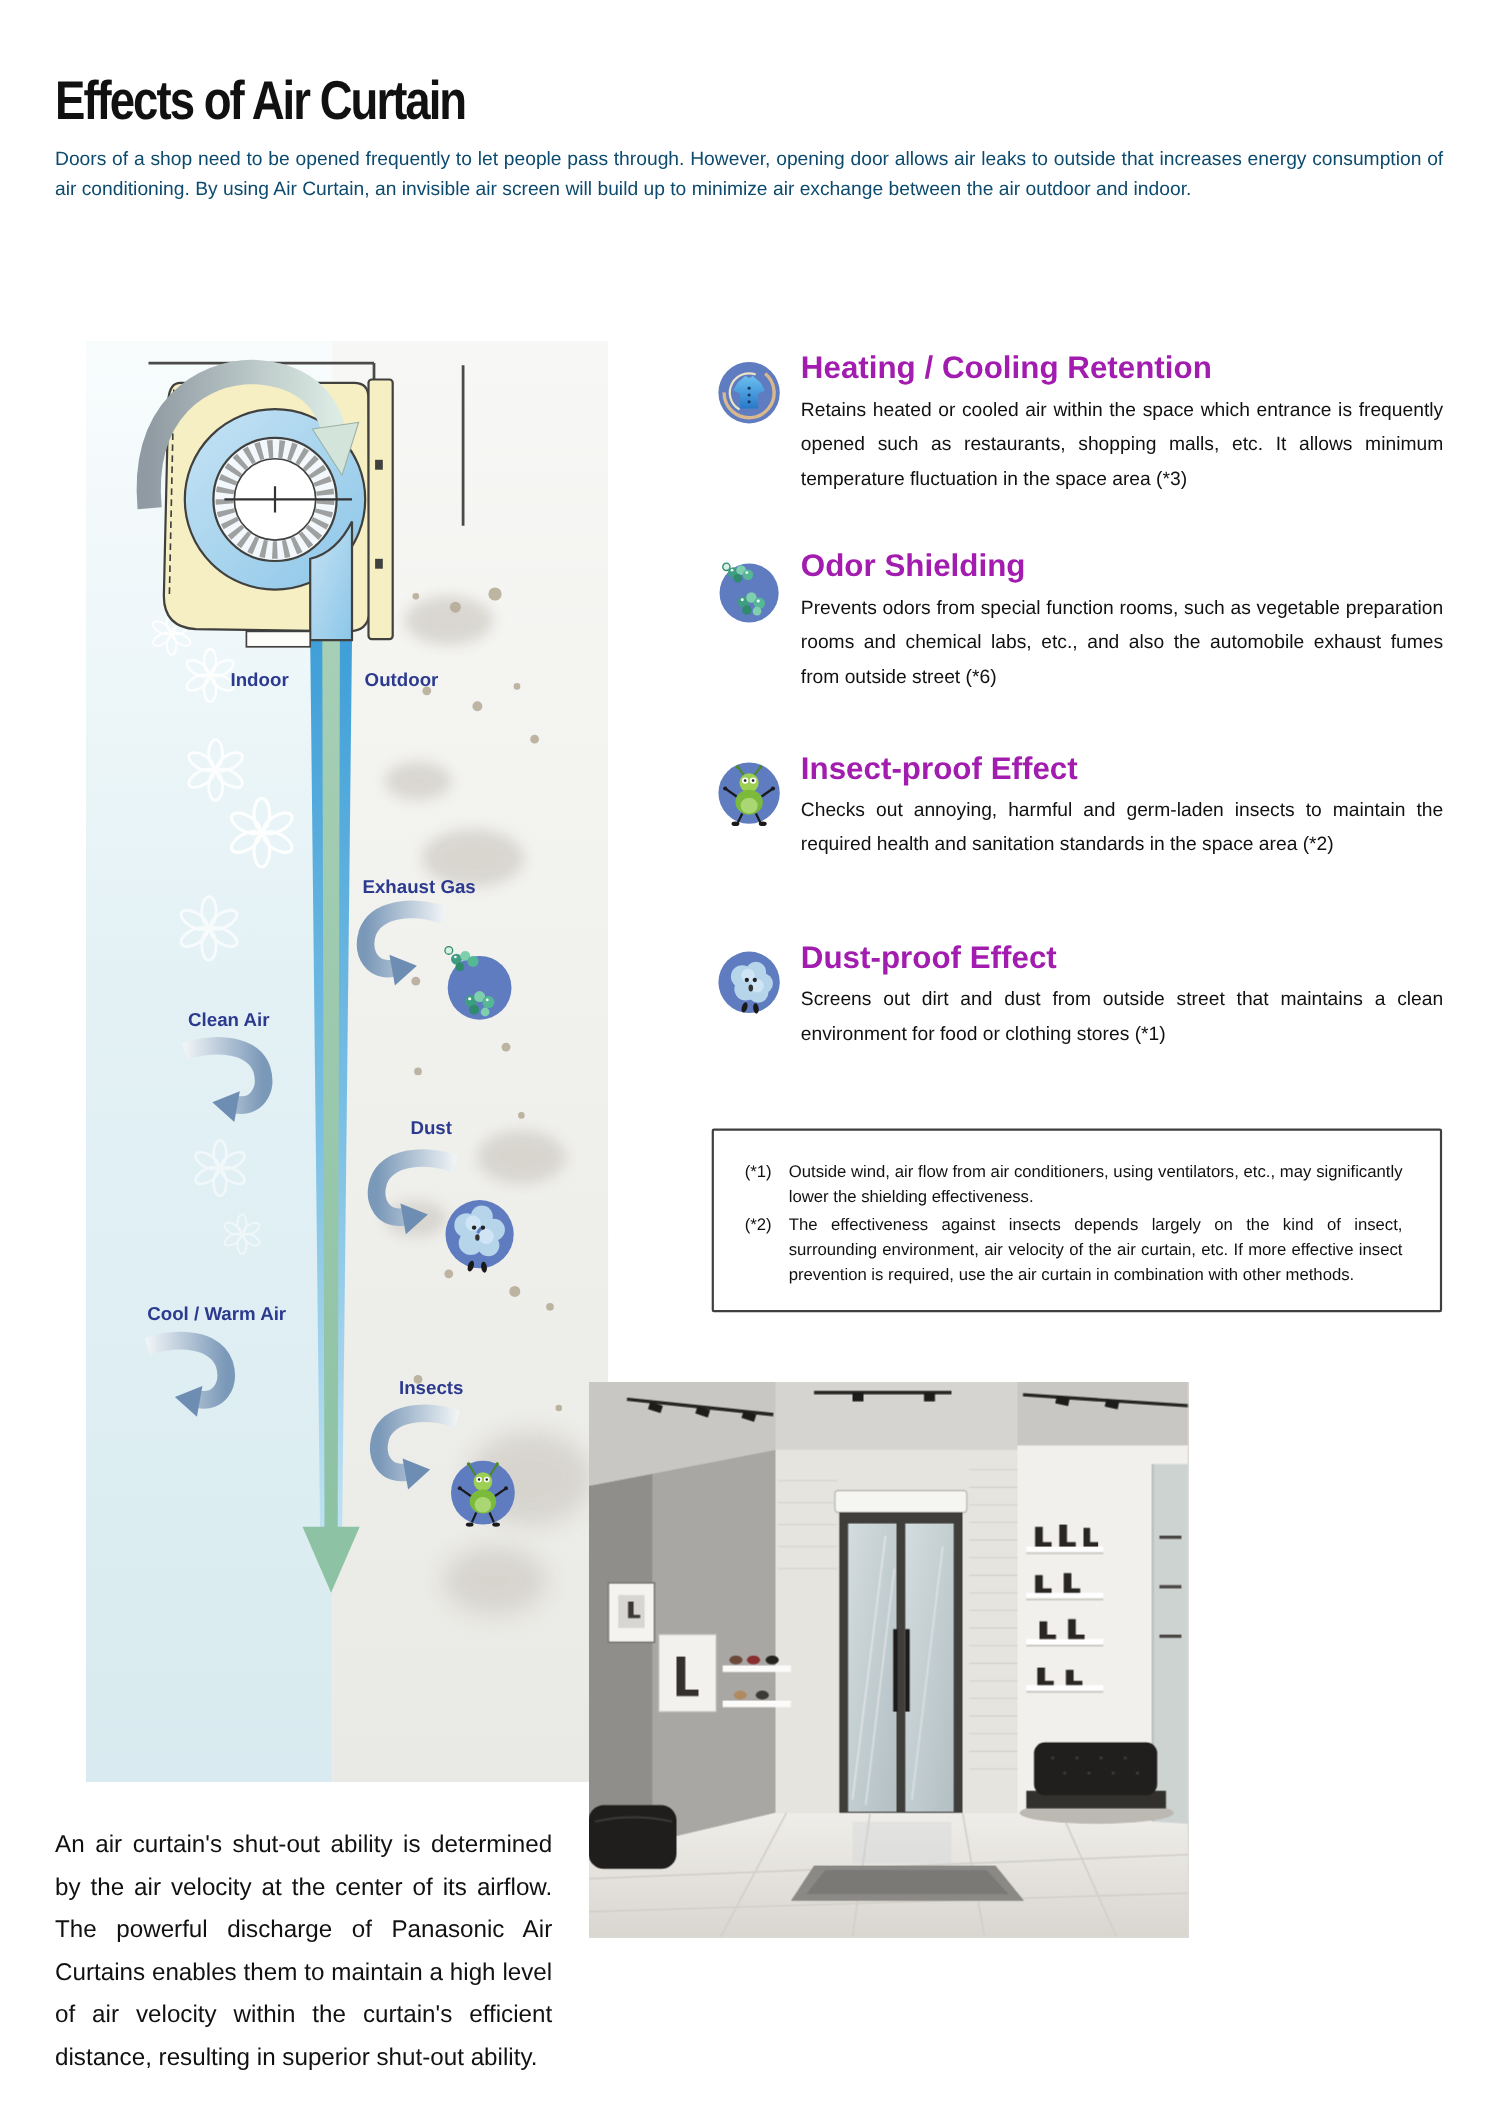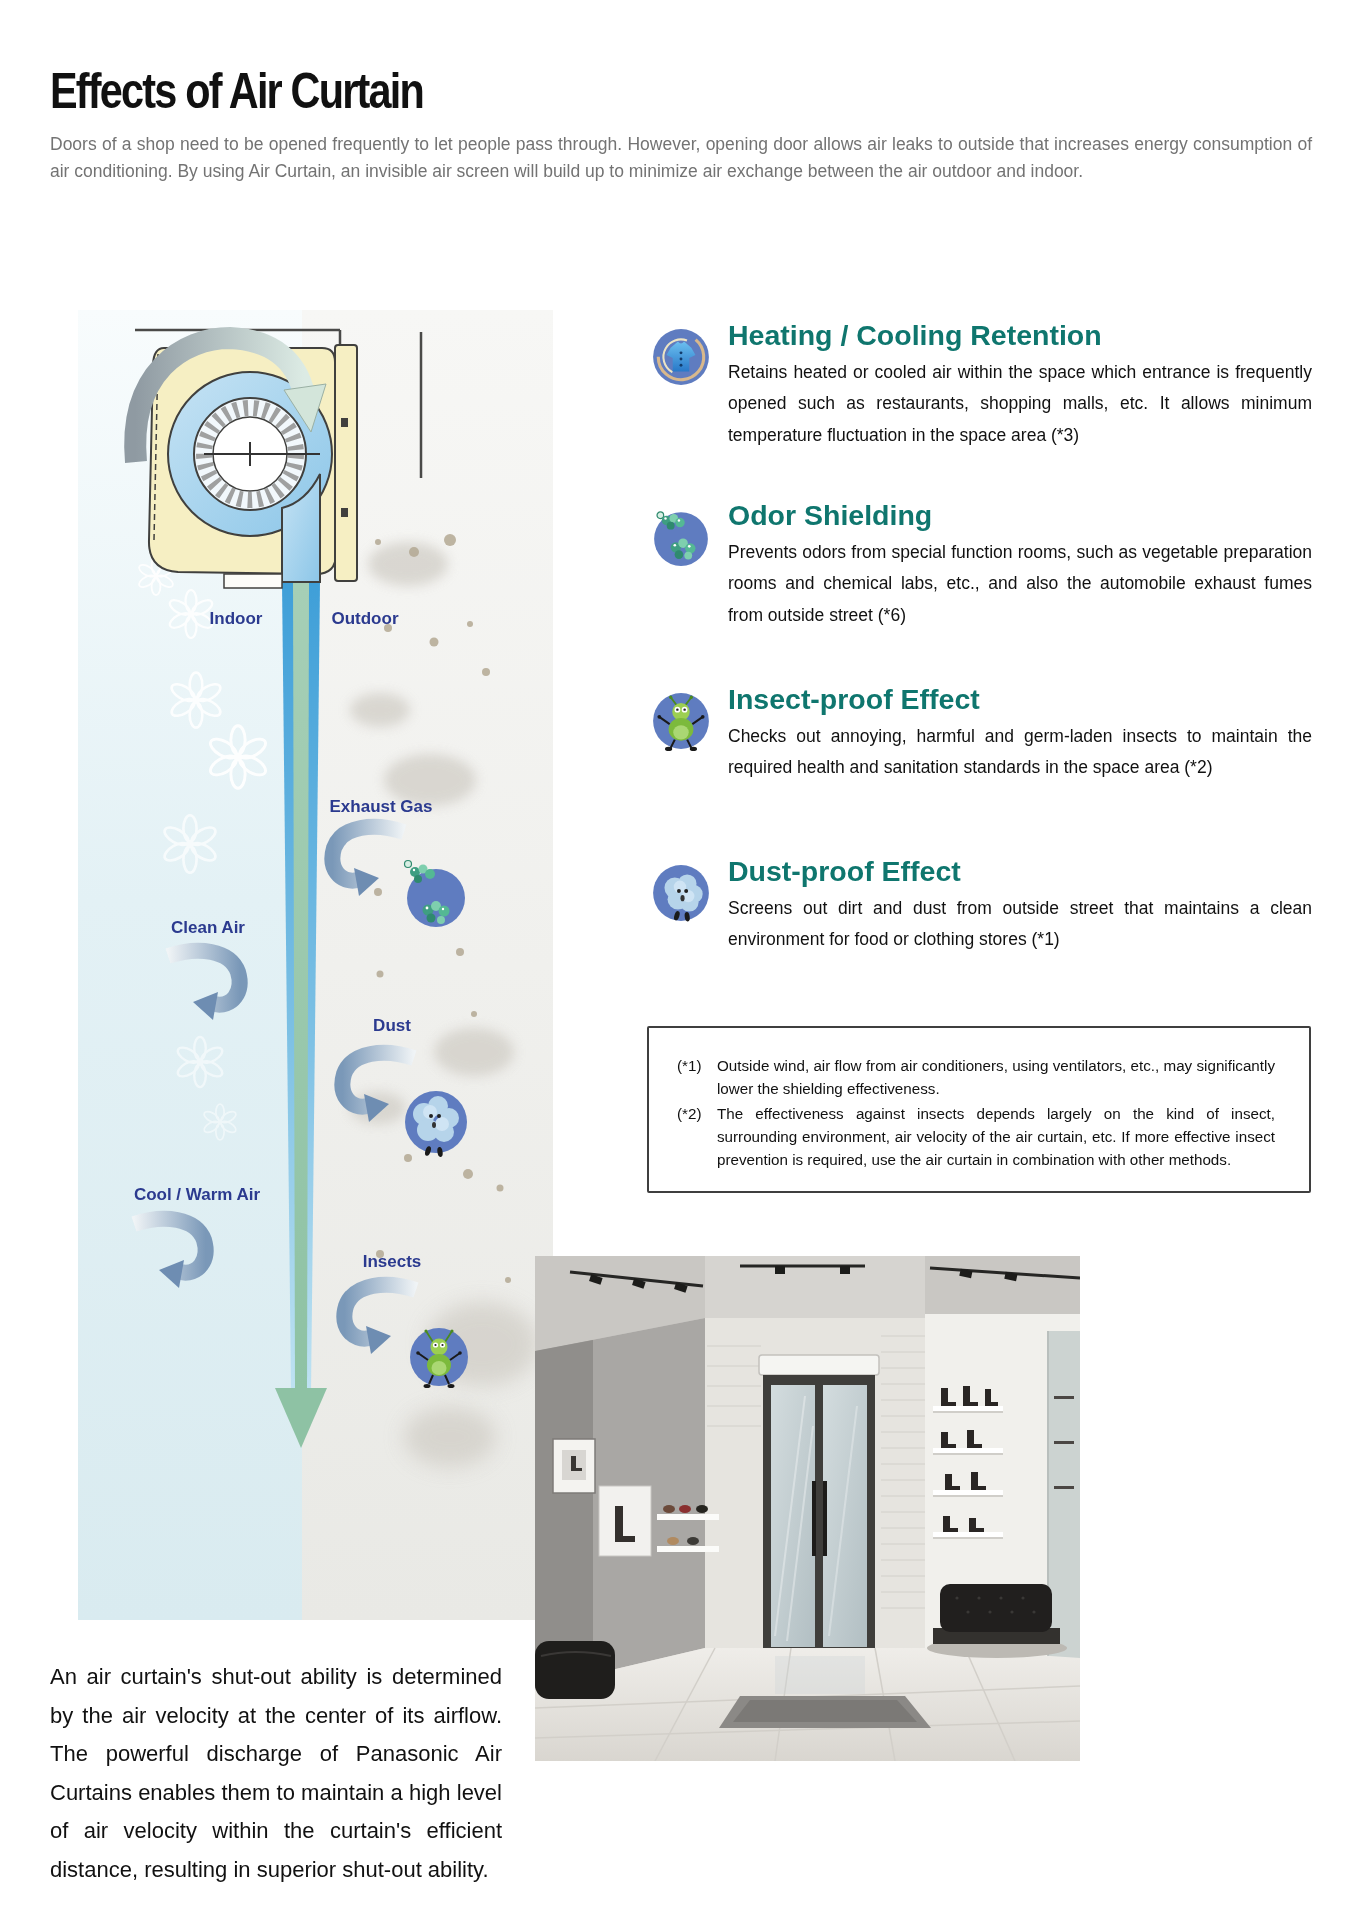--- a/index.html
+++ b/index.html
@@ -2,26 +2,26 @@
 <html><head>
 <meta charset="utf-8">
 <style>
   html,body{margin:0;padding:0;background:#ffffff;}
   .page{position:relative;width:1357px;height:1920px;background:#ffffff;overflow:hidden;
         font-family:"Liberation Sans",sans-serif;color:#1a1a1a;}
   .title{position:absolute;left:50px;top:62px;margin:0;font-size:46px;font-weight:bold;
          letter-spacing:-2px;color:#111;transform:scaleX(.9) scaleY(1.08);transform-origin:left top;
          white-space:nowrap;}
   .intro{position:absolute;left:50px;top:131px;width:1262px;margin:0;font-size:17.5px;
-         line-height:1.52;text-align:justify;color:#737373;}
+         line-height:1.52;text-align:justify;color:#0c4a6e;}
   .diagram{position:absolute;left:78px;top:252px;width:475px;height:1385px;}
   .diagram text{font-family:"Liberation Sans",sans-serif;font-weight:bold;fill:#2b3a8f;font-size:17px;}
   .effect{position:absolute;left:650px;width:662px;display:flex;align-items:flex-start;}
   .effect .icn{flex:0 0 62px;width:62px;height:62px;margin:6px 16px 0 0;}
-  .effect h2{margin:0 0 5px 0;font-size:28.5px;line-height:1.12;font-weight:bold;color:#0f766e;}
+  .effect h2{margin:0 0 5px 0;font-size:28.5px;line-height:1.12;font-weight:bold;color:#a21caf;}
   .effect p{margin:0;font-size:17.5px;line-height:1.8;text-align:justify;color:#111;}
   .s1{top:320px}.s2{top:500px}.s3{top:684px}.s4{top:856px}
   .fnbox{position:absolute;left:647px;top:1026px;width:664px;box-sizing:border-box;
          border:2px solid #3f3f3f;border-radius:2px;background:#fff;
          padding:26px 34px 20px 28px;font-size:15.2px;line-height:1.52;color:#111;}
   .fn{display:flex;}
   .fn + .fn{margin-top:2px;}
   .fn .ref{flex:0 0 40px;}
   .fn .txt{flex:1;text-align:justify;}
   .photo{position:absolute;left:535px;top:1256px;width:545px;height:505px;}

